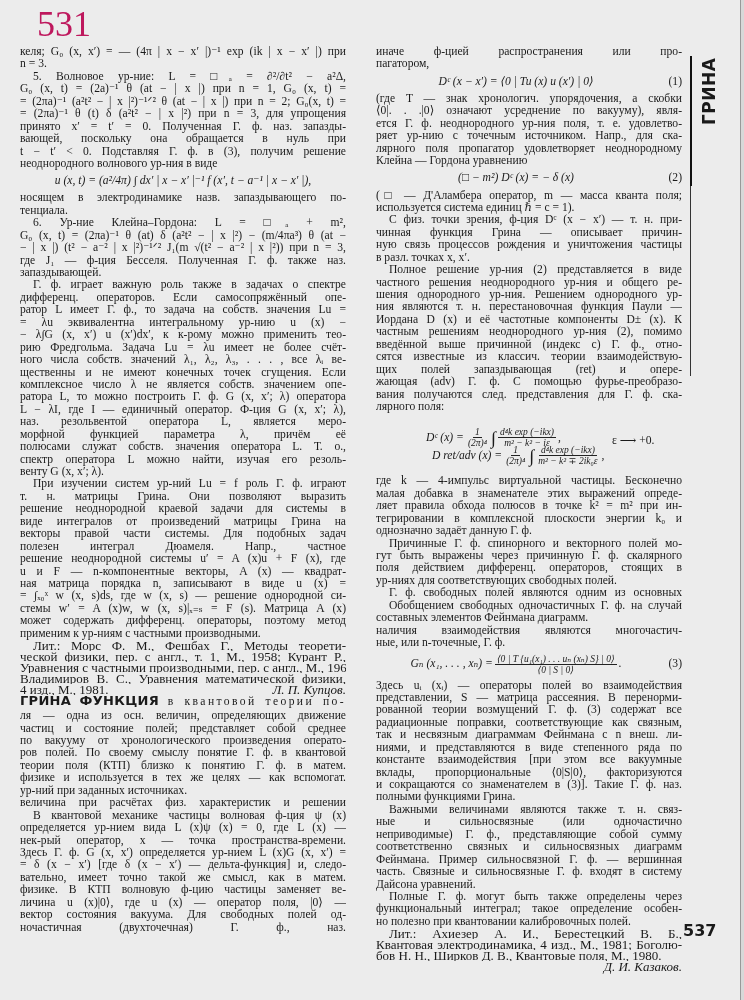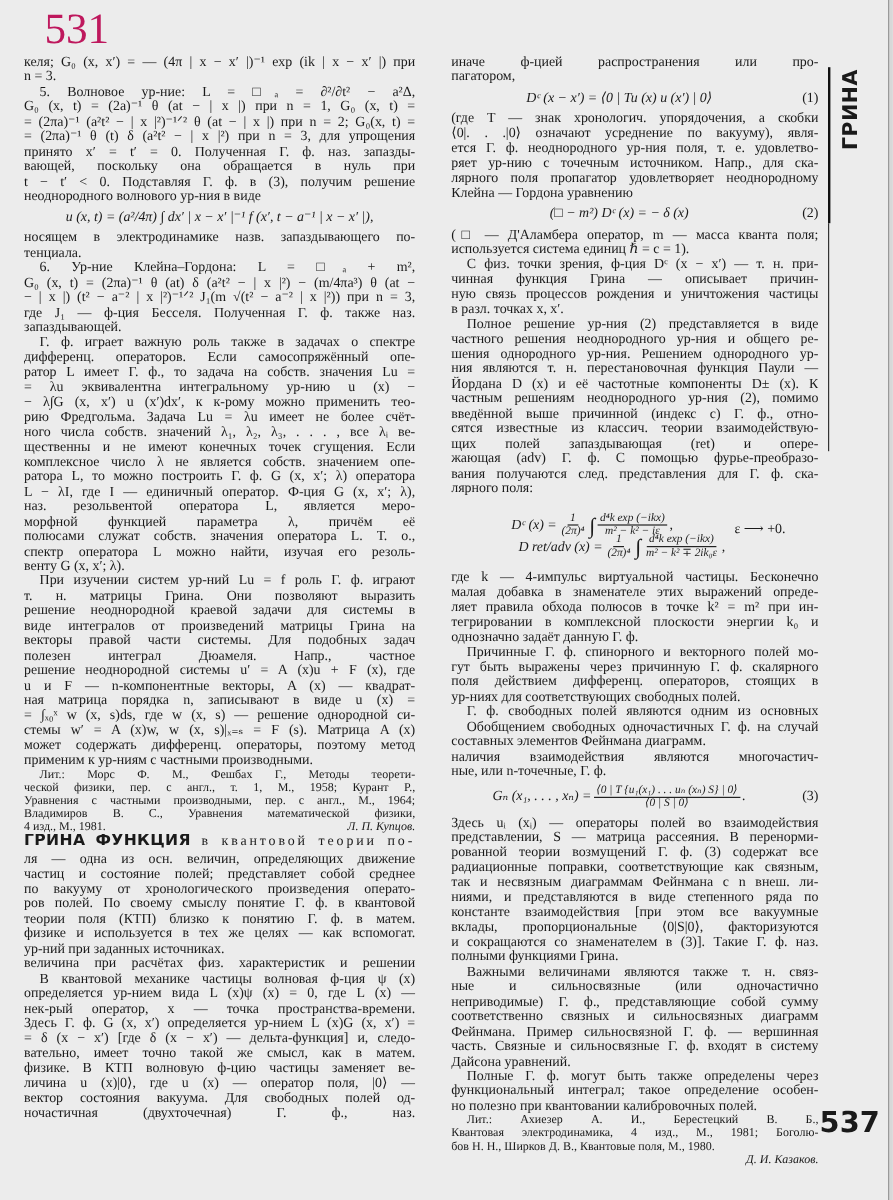--- a/index.html
+++ b/index.html
@@ -21,41 +21,41 @@
   }
   .col-left { left: 20px; width: 326px; }
   .col-right { left: 376px; width: 306px; }
   .ln { display: block; white-space: nowrap; overflow: hidden; text-align: justify; text-align-last: justify; height: 12.45px; }
   .ln.last { text-align-last: left; }
   .ln.ind { padding-left: 13px; }
   .eq { display: flex; justify-content: center; align-items: center; height: 22px; white-space: nowrap; }
   .eq .body { flex: 1; text-align: center; font-style: italic; }
   .eq .num { width: 26px; text-align: right; }
   .eq-tall { height: 30px; }
-  .lit { font-size: 10px; line-height: 11px; }
+  .lit { font-size: 13px; line-height: 11px; }
   .lit .ln { height: 11px; }
   .sp { letter-spacing: 2.4px; }
   .headword { font-weight: bold; font-family: "DejaVu Sans", sans-serif; font-size: 13px; letter-spacing: 0.3px; }
   .side-rule {
     position: absolute; left: 690px; top: 56px; width: 2px; height: 130px; background: #111;
   }
   .side-rule-2 {
     position: absolute; left: 690px; top: 186px; width: 1px; height: 190px; background: #333;
   }
   .side-label {
     position: absolute; left: 698px; top: 58px; width: 22px; height: 70px;
   }
   .side-label span {
     display: block; transform: rotate(-90deg); transform-origin: center;
     font-family: "DejaVu Sans", sans-serif; font-weight: bold; font-size: 17px;
     position: absolute; left: -22px; top: 24px; width: 66px; text-align: center; letter-spacing: 0.5px;
   }
   .page-num-bottom {
     position: absolute; left: 683px; top: 921px;
-    font-family: "DejaVu Sans", sans-serif; font-weight: bold; font-size: 24px;
+    font-family: "DejaVu Sans", sans-serif; font-weight: bold; font-size: 16px;
   }
   .right-edge {
     position: absolute; right: 0; top: 0; width: 3px; height: 1000px; background: #d8d8d8; border-left: 1px solid #999;
   }
   .frac { display: inline-flex; flex-direction: column; align-items: center; vertical-align: middle; font-size: 9.5px; line-height: 10px; margin: 0 2px; }
   .frac .n { border-bottom: 1px solid #222; padding: 0 2px; }
   .frac .d { padding: 0 2px; }
   .author { text-align: right; font-style: italic; }
 </style>
 </head>

